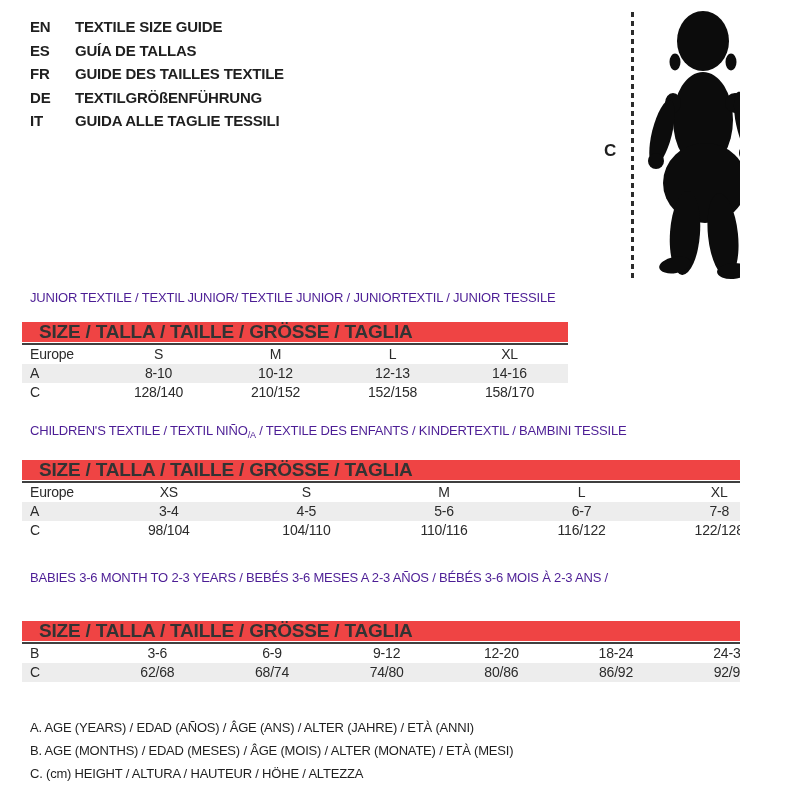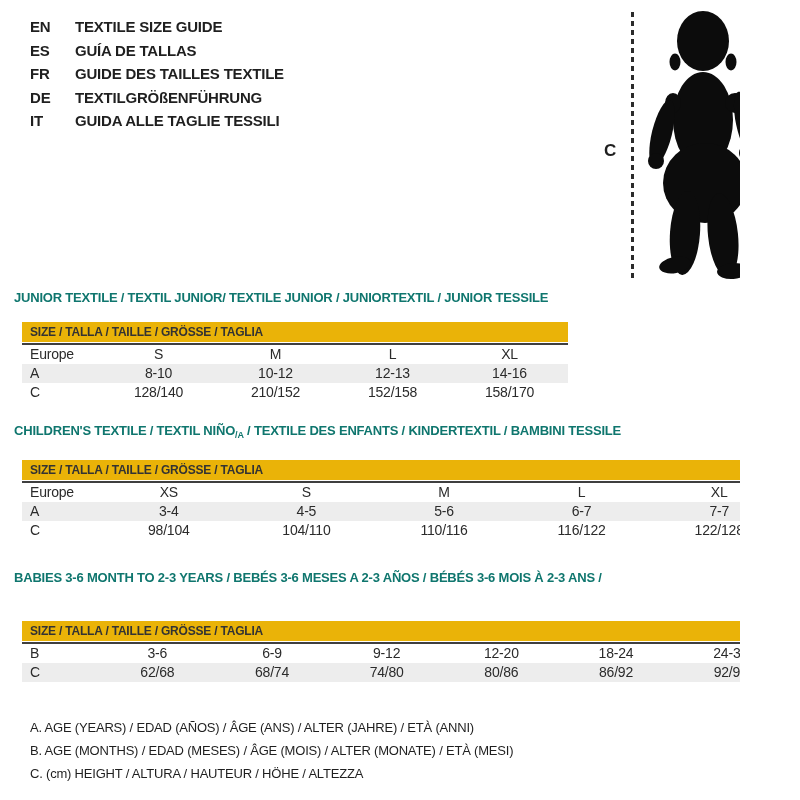--- a/index.html
+++ b/index.html
@@ -13,30 +13,30 @@
   .lang-code{display:inline-block;width:45px;}
   
   .height-line{
     position:absolute;left:631px;top:12px;width:3px;height:266px;
     background:repeating-linear-gradient(to bottom,#2b2b2b 0 5px,transparent 5px 9px);
   }
   .height-label{position:absolute;left:604px;top:141px;font-size:17px;font-weight:700;}
   .silhouette{position:absolute;left:645px;top:8px;}
   
   .section-title{
-    position:absolute;left:14px;font-size:13px;font-weight:700;letter-spacing:-0.2px;
-    white-space:nowrap;color:#0f766e;
+    position:absolute;left:30px;font-size:13px;font-weight:400;letter-spacing:-0.2px;
+    white-space:nowrap;color:#4c1d95;
   }
   .section-title .subsup{font-size:9px;vertical-align:-3px;}
   .two-line{line-height:22px;}
   
   .size-table{position:absolute;}
   .thead{
-    height:20px;line-height:20px;background:#eab308;color:#333333;
-    font-size:12px;font-weight:700;padding-left:8px;letter-spacing:-0.2px;box-sizing:border-box;
+    height:20px;line-height:20px;background:#ef4444;color:#333333;
+    font-size:19px;font-weight:700;padding-left:17px;letter-spacing:-0.2px;box-sizing:border-box;
   }
   .rule{height:2px;background:#3f3f3f;margin-top:1px;}
   .trow{display:grid;height:19px;line-height:19px;font-size:14px;color:#2b2b2b;letter-spacing:-0.2px;}
   .t-junior .trow{grid-template-columns:78px repeat(4,1fr);}
   .t-children .trow{grid-template-columns:78px repeat(5,1fr);}
   .t-babies .trow{grid-template-columns:78px repeat(6,1fr);}
   .trow.alt{background:#ededed;}
   .cell{text-align:center;overflow:hidden;}
   .cell.lbl{text-align:left;padding-left:8px;}
   
@@ -124,21 +124,21 @@
       <span class="cell">M</span>
       <span class="cell">L</span>
       <span class="cell">XL</span>
     </div>
     <div class="trow alt">
       <span class="cell lbl">A</span>
       <span class="cell">3-4</span>
       <span class="cell">4-5</span>
       <span class="cell">5-6</span>
       <span class="cell">6-7</span>
-      <span class="cell">7-7</span>
+      <span class="cell">7-8</span>
     </div>
     <div class="trow">
       <span class="cell lbl">C</span>
       <span class="cell">98/104</span>
       <span class="cell">104/110</span>
       <span class="cell">110/116</span>
       <span class="cell">116/122</span>
       <span class="cell">122/128</span>
     </div>
   </div>

